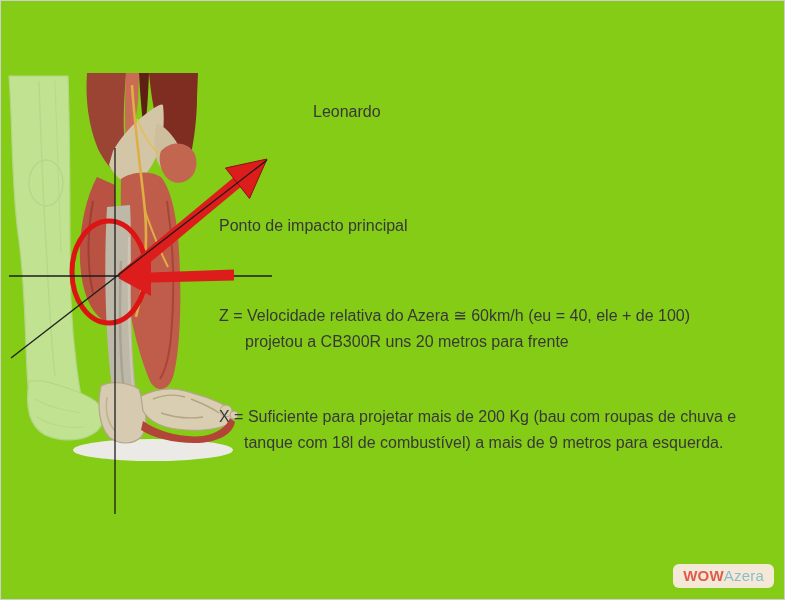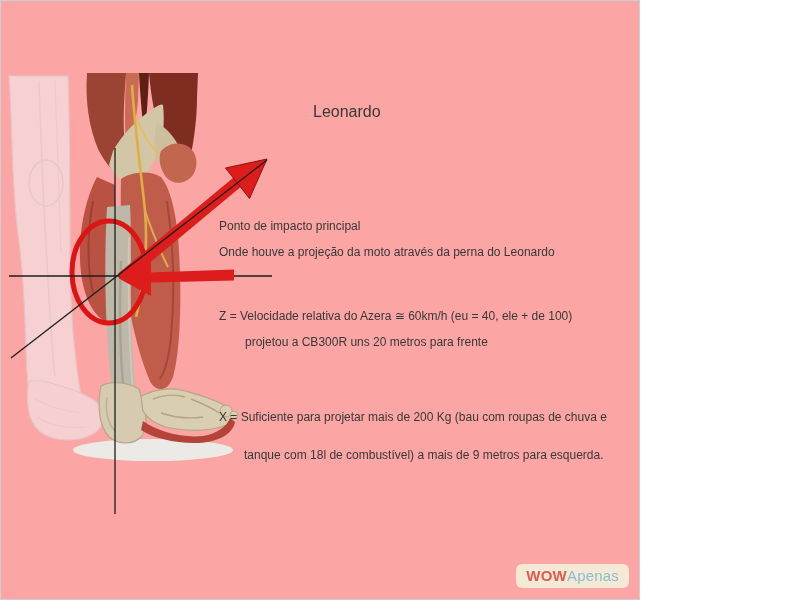--- a/index.html
+++ b/index.html
@@ -1,25 +1,25 @@
 <!DOCTYPE html>
 <html><head>
 <meta charset="utf-8">
 <style>
   html,body{margin:0;padding:0;background:#fff;}
   #canvas{
-    position:relative;width:640px;height:600px;background:#fca5a5;
+    position:relative;width:785px;height:600px;background:#84cc16;
     border:1px solid #cfcfcf;box-sizing:border-box;overflow:hidden;
     font-family:"Liberation Sans","DejaVu Sans",sans-serif;
   }
   #figure-svg{position:absolute;left:0;top:0;width:800px;height:600px;}
-  .txt{position:absolute;color:#383838;font-size:12px;line-height:26px;white-space:nowrap;}
+  .txt{position:absolute;color:#383838;font-size:16px;line-height:26px;white-space:nowrap;}
   .tline{height:26px;}
   .ind26{padding-left:26px;}
-  .ind24{padding-left:25px;margin-top:12px;}
+  .ind24{padding-left:25px;}
   .ind14{padding-left:14px;}
   #slide-title{position:absolute;left:312px;top:102px;color:#383838;font-size:16px;}
   #watermark{
     position:absolute;right:10px;bottom:11px;background:#f3e9d6;
     border-radius:6px;padding:3px 10px 4px 10px;font-size:15px;letter-spacing:.2px;
     cursor:pointer;
   }
   #watermark .wow{color:#e05a4e;font-weight:700;}
   #watermark .slider{color:#8cbccb;font-weight:400;}
 </style>
@@ -102,31 +102,30 @@
       <polygon points="266,158 248.5,197.5 224.5,167" fill="#dd1c1c" stroke="#8e0f0f" stroke-width="1"></polygon>
     </g>
 
     <line x1="10" y1="357" x2="266" y2="159" stroke="#1c1c1c" stroke-width="1.3"></line>
   </svg>
 
   <div id="slide-title">Leonardo</div>
 
   <div class="txt" style="left:218px;top:212px">
     <div class="tline">Ponto de impacto principal</div>
-    <div class="tline">Onde houve a projeção da moto através da perna do Leonardo</div>
   </div>
 
   <div class="txt" style="left:218px;top:302px">
     <div class="tline">Z = Velocidade relativa do Azera ≅ 60km/h (eu = 40, ele + de 100)</div>
     <div class="tline ind26">projetou a CB300R uns 20 metros para frente</div>
   </div>
 
   <div class="txt" style="left:218px;top:403px">
     <div class="tline">X = Suficiente para projetar mais de 200 Kg (bau com roupas de chuva e</div>
     <div class="tline ind24">tanque com 18l de combustível) a mais de 9 metros para esquerda.</div>
   </div>
 
 
   <div id="watermark">
-    <span class="wow">WOW</span><span class="slider">Apenas</span>
+    <span class="wow">WOW</span><span class="slider">Azera</span>
   </div>
 
 </div>
 
 </body></html>

